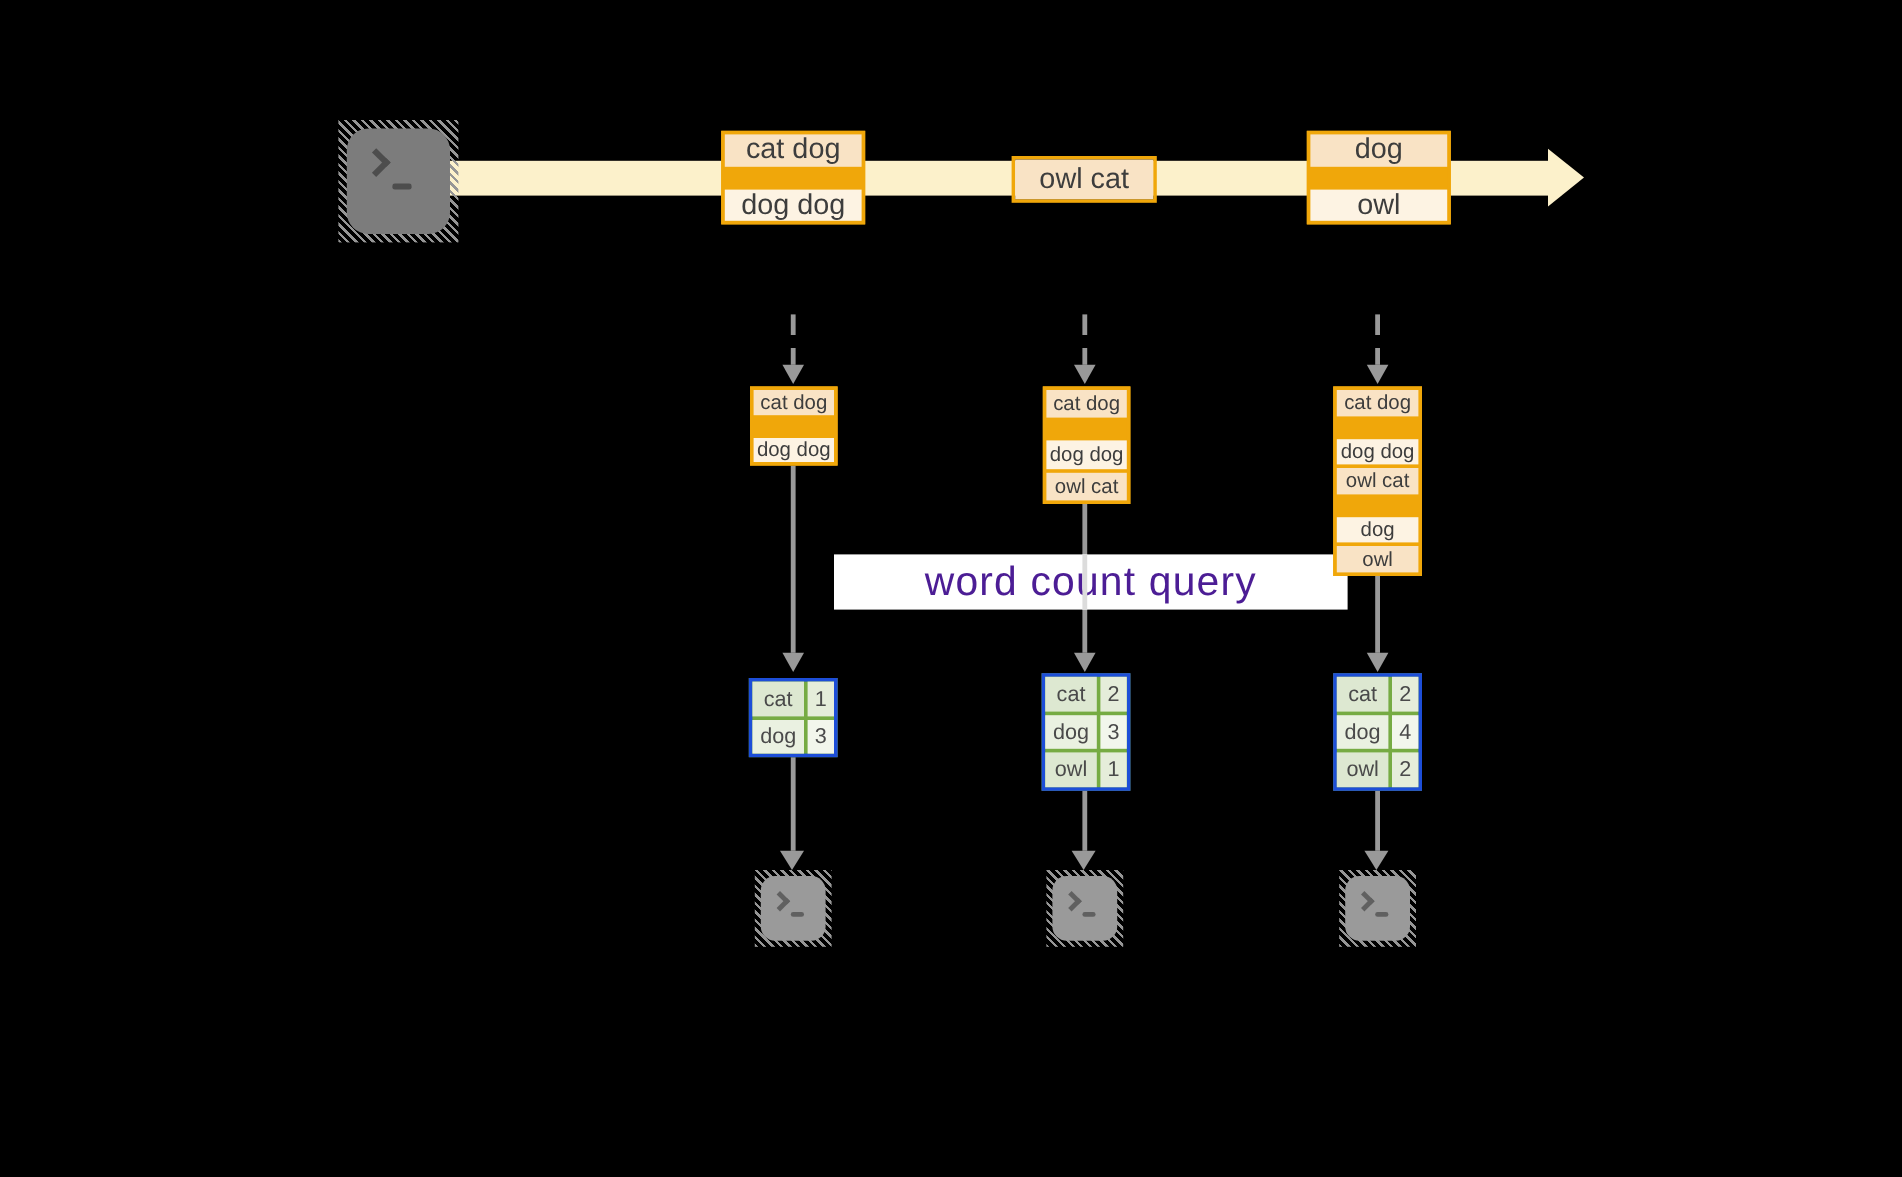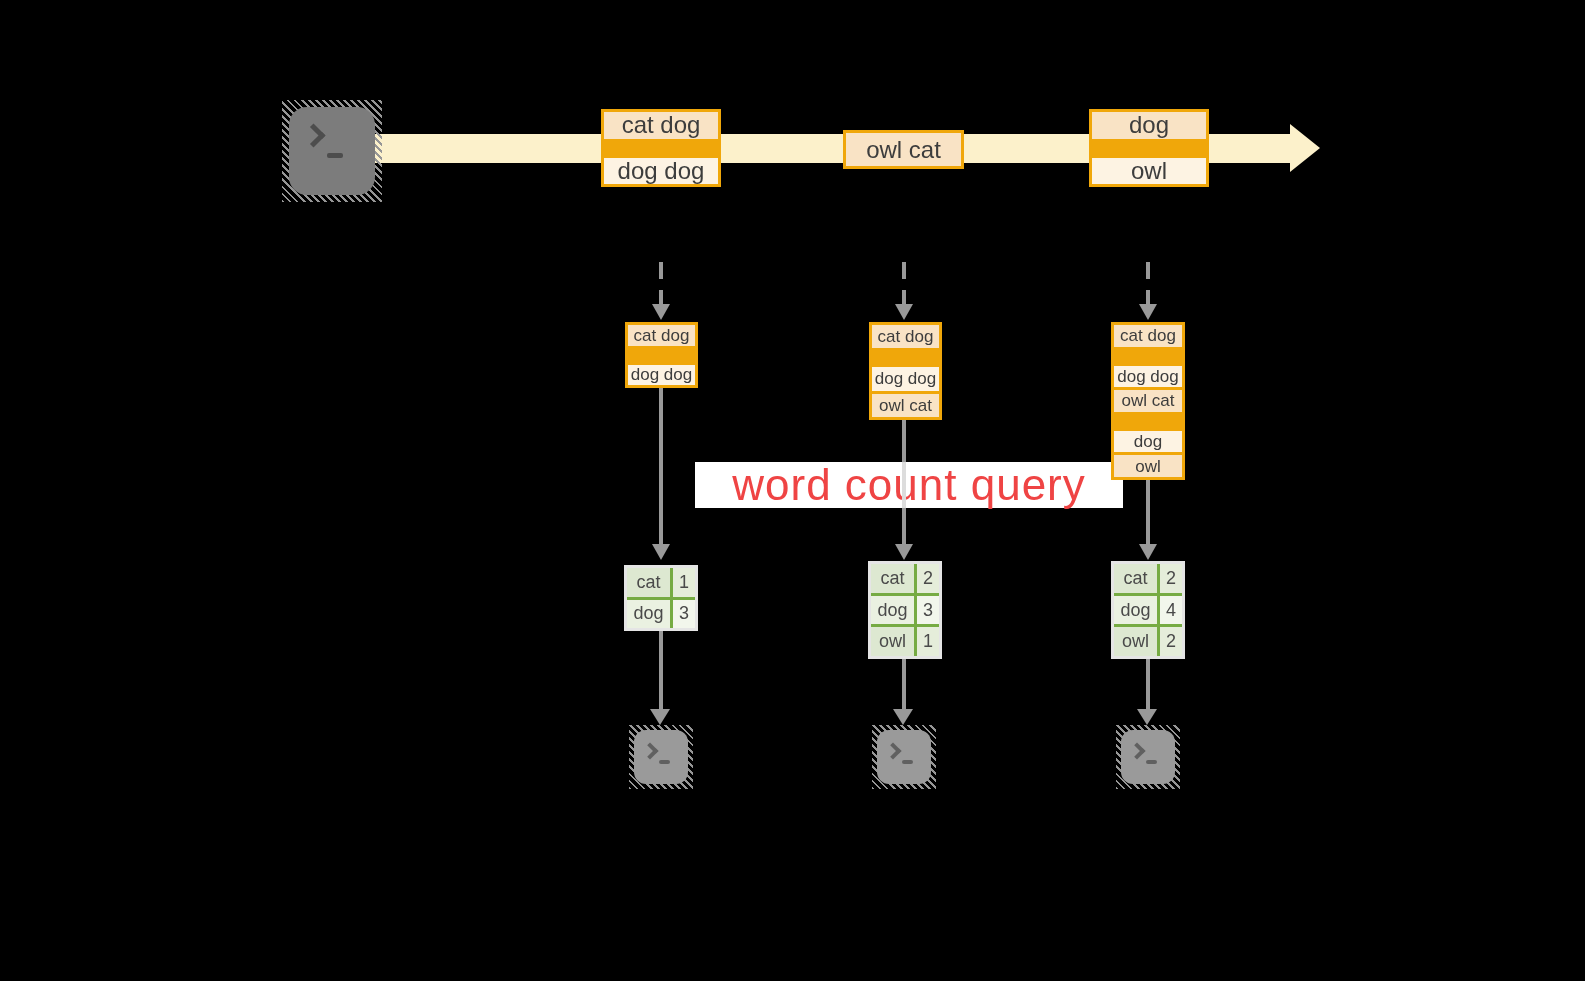--- a/index.html
+++ b/index.html
@@ -41,26 +41,26 @@
   .buf-text{font-size:17px;}
 
   
   .vline{width:4px;background:#999;z-index:3;}
   .vdash{width:4px;z-index:3;background:repeating-linear-gradient(to bottom,#999 0 17px,transparent 17px 28px);}
   .ahead{width:0;height:0;z-index:3;border-left:9px solid transparent;border-right:9px solid transparent;border-top:16px solid #999;}
   .ahead.big{border-left-width:10px;border-right-width:10px;}
 
   
   .qband{background:#ffffff;z-index:4;display:flex;align-items:center;justify-content:center;}
-  .qband span{font-size:44px;color:#ef4444;letter-spacing:1px;}
+  .qband span{font-size:34px;color:#4c1d95;letter-spacing:1px;}
   .qline{background:#dcdcdc;z-index:5;}
 
   
   .gtable{
-    border:3px solid #e5e5e5;background:#76ab43;z-index:6;
+    border:3px solid #1d4ed8;background:#76ab43;z-index:6;
     display:flex;flex-direction:column;gap:3px;box-sizing:border-box;
   }
   .gtable .grow{flex:1;display:flex;gap:3px;}
   .gtable .wcell{width:43px;display:flex;align-items:center;justify-content:center;font-size:18px;color:#4a4a4a;}
   .gtable .ncell{flex:1;display:flex;align-items:center;justify-content:center;font-size:18px;color:#4a4a4a;}
   .g0 .wcell{background:#dde8d1;} .g0 .ncell{background:#e5edda;}
   .g1 .wcell{background:#eaf1e1;} .g1 .ncell{background:#f2f6ec;}
 </style>
 </head>
 <body>

